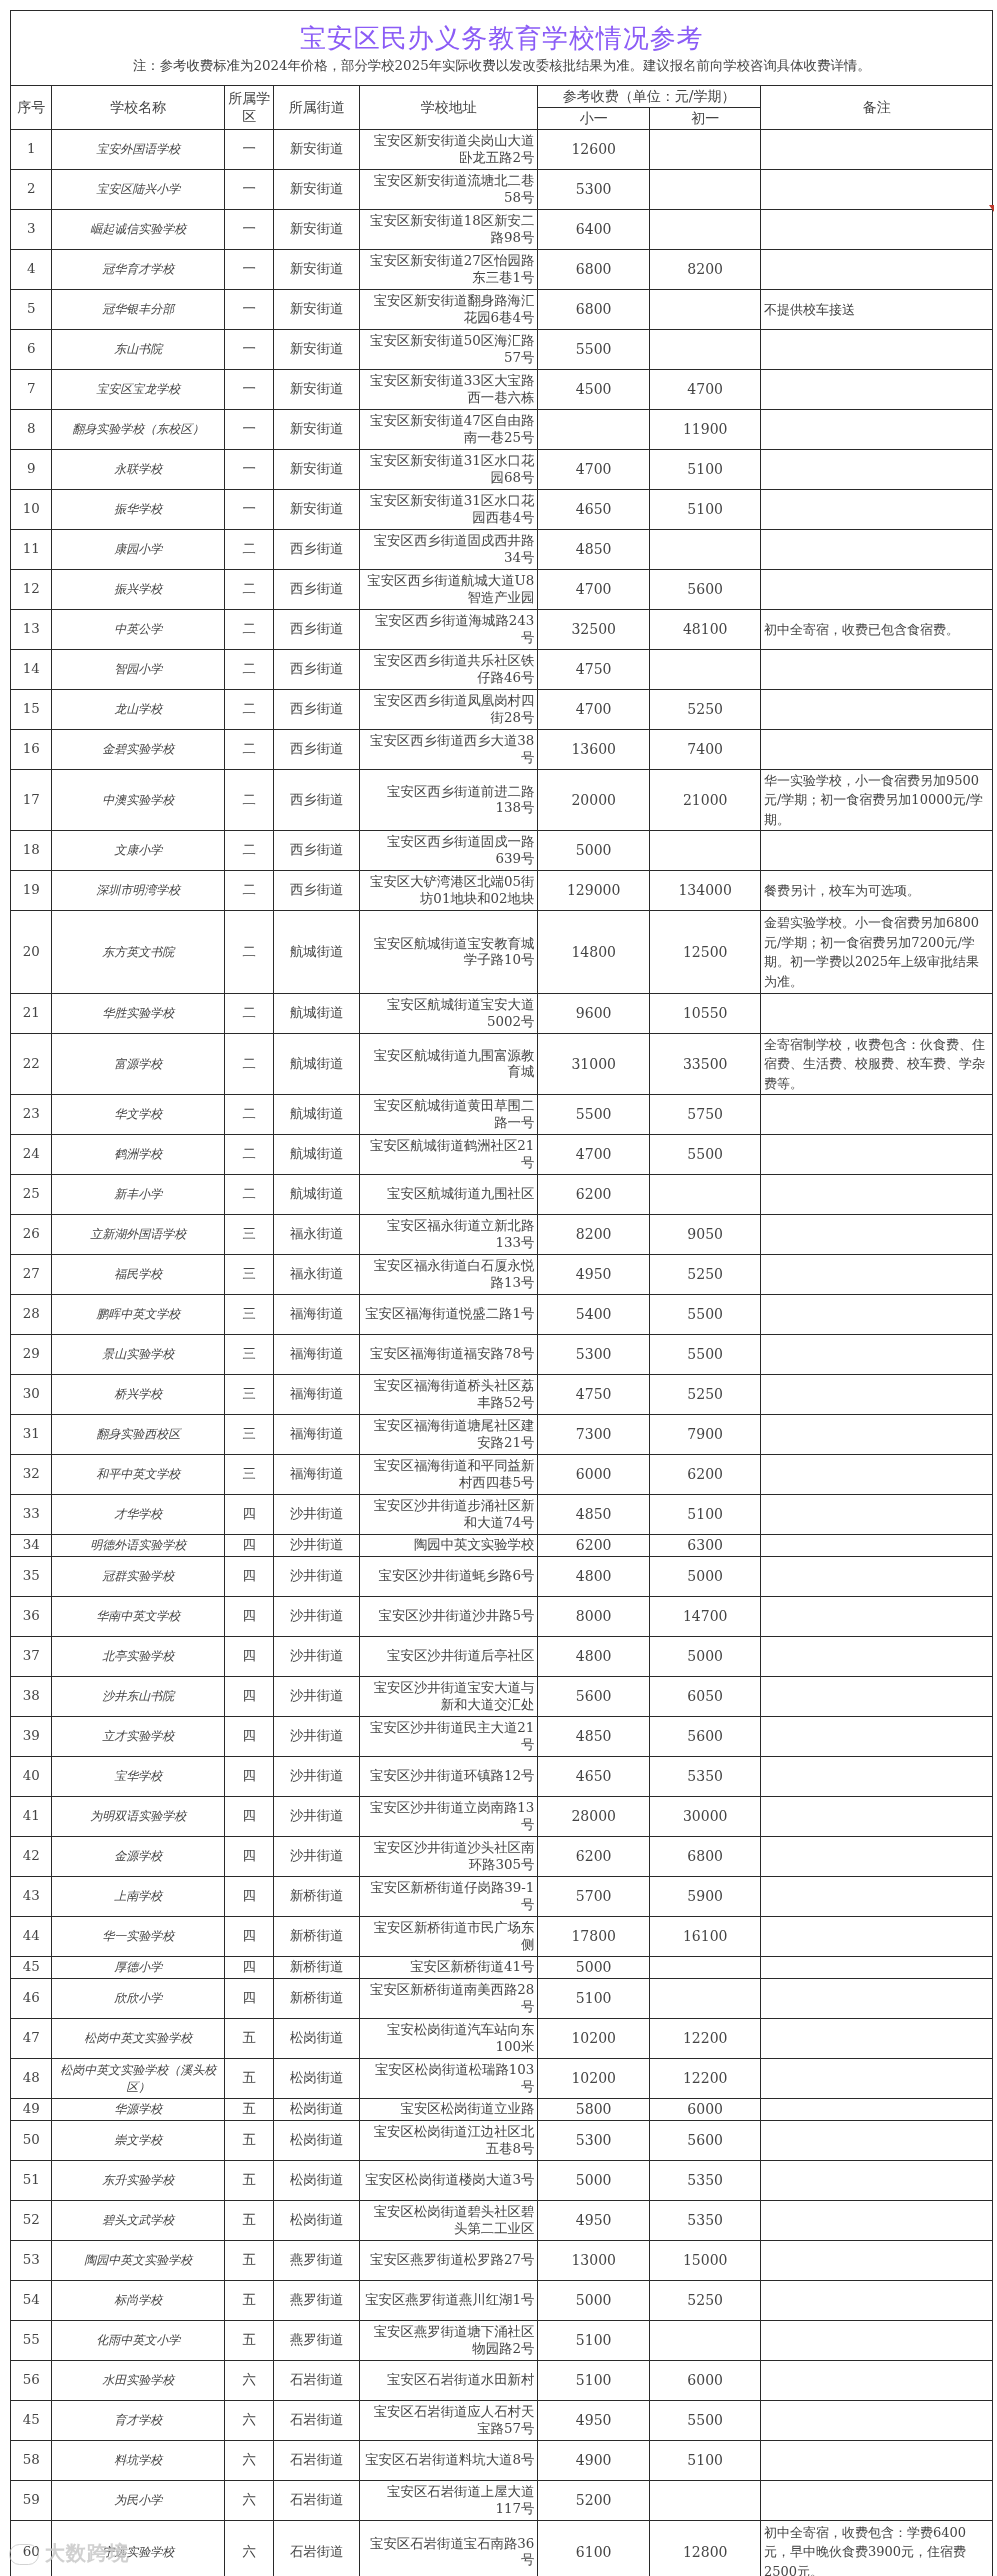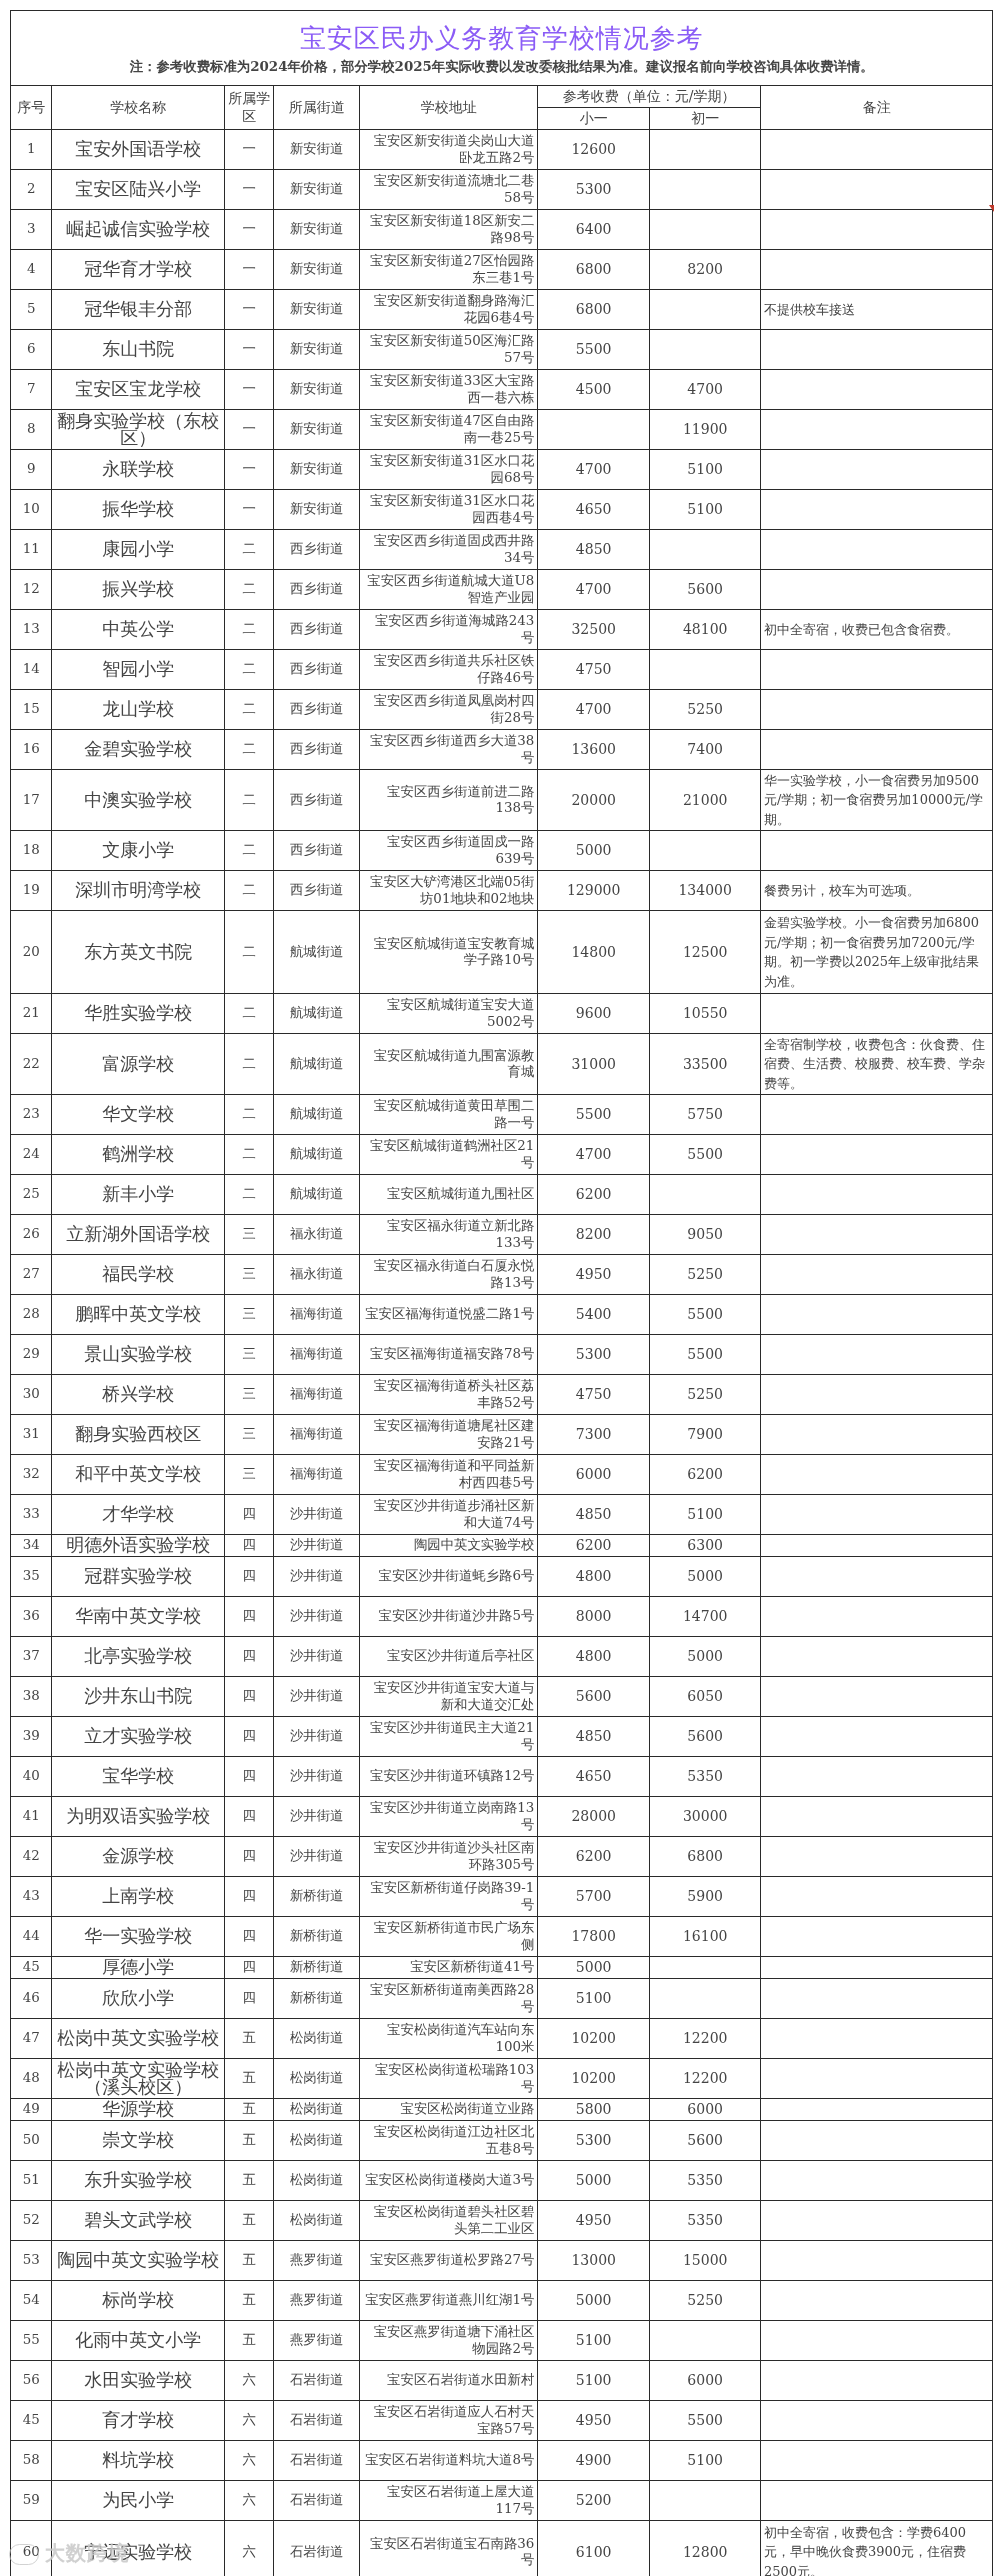--- a/index.html
+++ b/index.html
@@ -4,24 +4,24 @@
 <style>
   html, body { margin:0; padding:0; background:#ffffff; }
   body { width:998px; height:2576px; overflow:hidden; position:relative;
          font-family:"DejaVu Serif","Liberation Serif",serif; color:#3a3a3a; }
   .sheet { position:absolute; left:10.2px; top:10.2px; width:981px; }
   table { border-collapse:collapse; width:981px; table-layout:fixed; }
   td, th { border:1.5px solid #2a2a2a; text-align:center; vertical-align:middle;
            padding:0 2.8px; font-weight:normal; overflow:hidden; }
   .title-cell { height:74px; border-bottom:1.5px solid #2a2a2a; padding:0; }
   .title { font-size:26px; line-height:35px; color:#8b5cf6; letter-spacing:0.9px; padding-top:5.5px; }
-  .note { font-size:13.4px; line-height:20.3px; color:#444; padding-bottom:5.5px;font-weight:bold; }
+  .note { font-size:13.4px; line-height:20.3px; color:#444; padding-bottom:5.5px; }
   th { font-size:14px; line-height:17.6px; color:#444; }
   td { font-size:13.4px; line-height:16.6px; color:#444; }
-  td.name { font-size:18px; }
+  td.name { font-size:12px;font-style:italic; }
   td.addr { font-size:13.4px; line-height:16.6px;text-align:right; }
   td.remark { text-align:left; font-size:13px; line-height:19.4px; padding:0 2.8px; }
   td.num { font-size:14px; }
   tr.std { height:40px; }
   tr.short { height:22px; }
   tr.tall3 { height:61px; }
   tr.tall4 { height:83px; }
   tr.tall60 { height:63px; }
   .watermark { position:absolute; left:9.2px; top:2539px; font-family:Liberation Mono, monospace;
                font-size:20.3px; color:rgba(200,200,200,0.85); font-weight:bold; letter-spacing:0.9px;text-align:center; }

